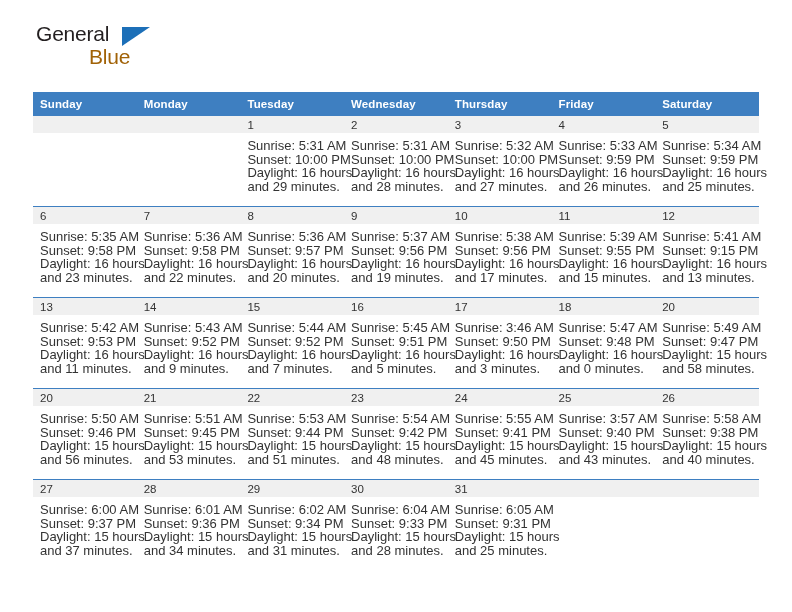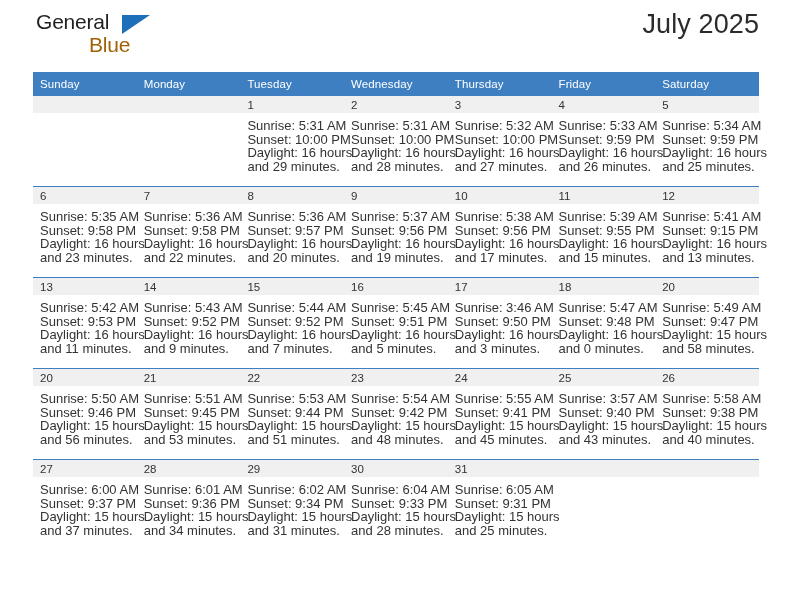--- a/index.html
+++ b/index.html
@@ -20,22 +20,22 @@
     height: 612px;
     box-sizing: border-box;
     padding: 0 33px;
   }
 
   
   .header {
     display: flex;
     align-items: flex-start;
     justify-content: space-between;
-    height: 72px;
-    padding-top: 10px;
+    height: 92px;
+    padding-top: 22px;
     box-sizing: border-box;
   }
   .brand {
     position: relative;
     width: 130px;
     height: 52px;
     flex: none;
   }
   .brand-general {
     position: absolute;
@@ -84,21 +84,21 @@
 
   
   .calendar {
     width: 726px;
     border-collapse: collapse;
     table-layout: fixed;
   }
   .calendar th {
     background: #3e7fc1;
     color: #ffffff;
-    font-weight: normal;
+    font-weight: bold;
     font-size: 11.5px;
     text-align: left;
     padding: 6px 0 6px 7px;
     height: 21px;
     box-sizing: border-box;
     letter-spacing: 0.1px;
     margin-top: 32px;
   }
   .calendar td {
     vertical-align: top;
@@ -141,21 +141,20 @@
 
   <div class="header">
 
     <div class="brand">
       <span class="brand-general">General</span>
       <span class="brand-triangle"></span>
       <span class="brand-blue">Blue</span>
     </div>
 
     <div class="title-block">
-      <div class="cal-title">July 2025</div>
     </div>
 
   </div>
 
   <table class="calendar">
     <thead>
       <tr id="weekday-row">
           <th>Sunday</th>
           <th>Monday</th>
           <th>Tuesday</th>

